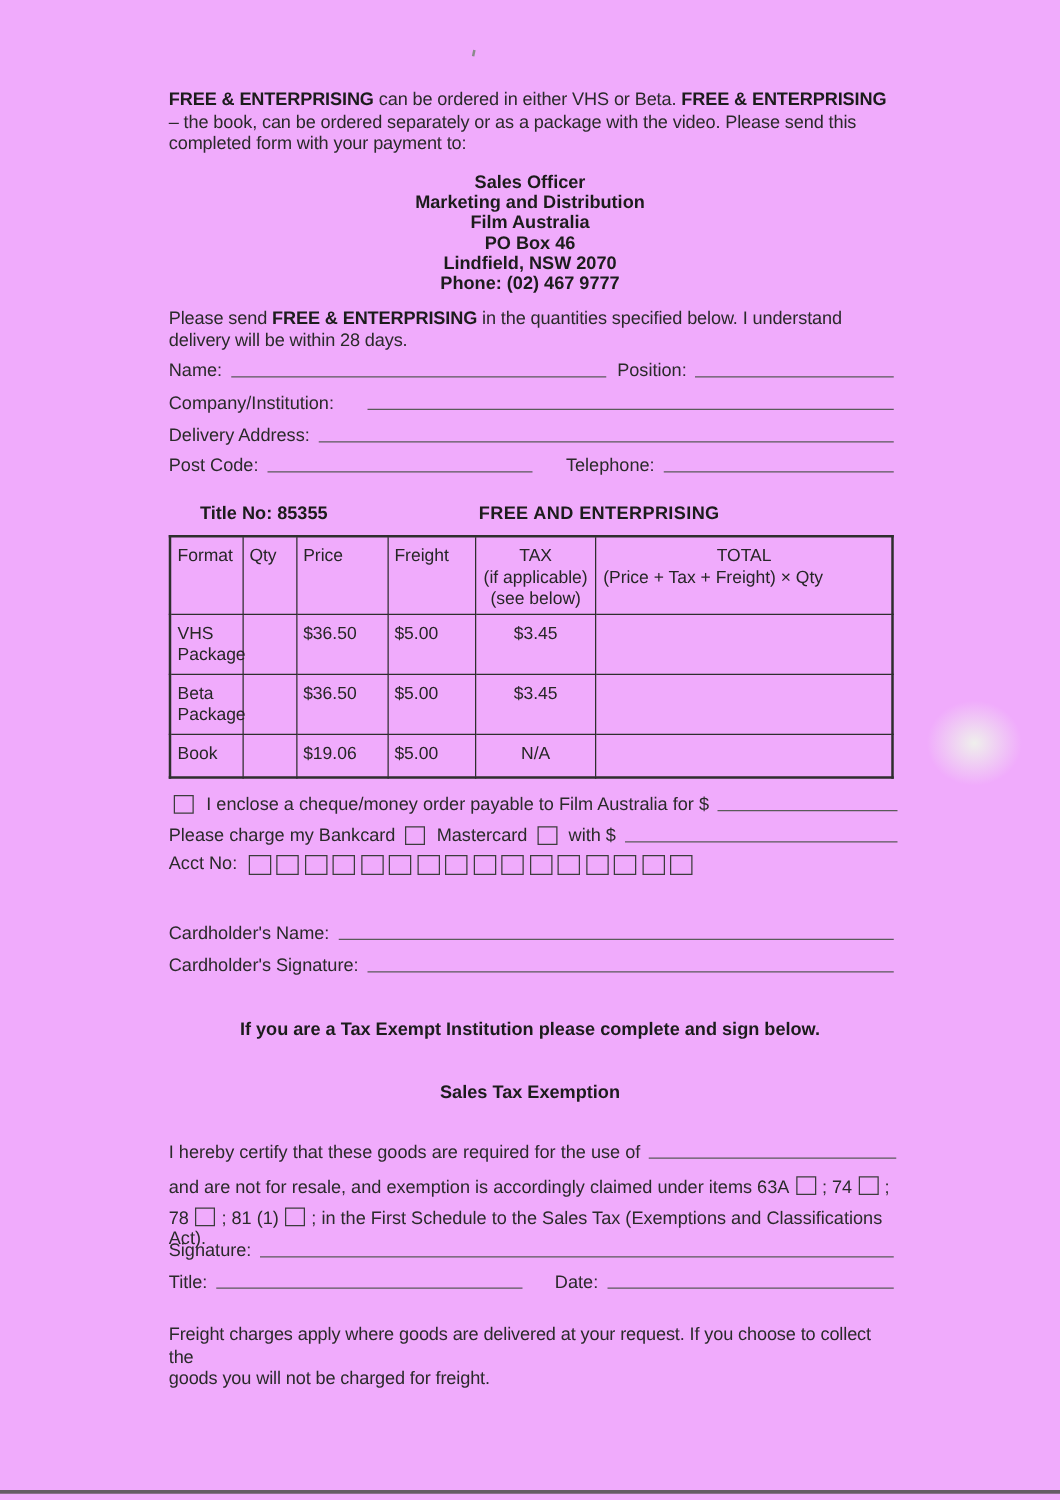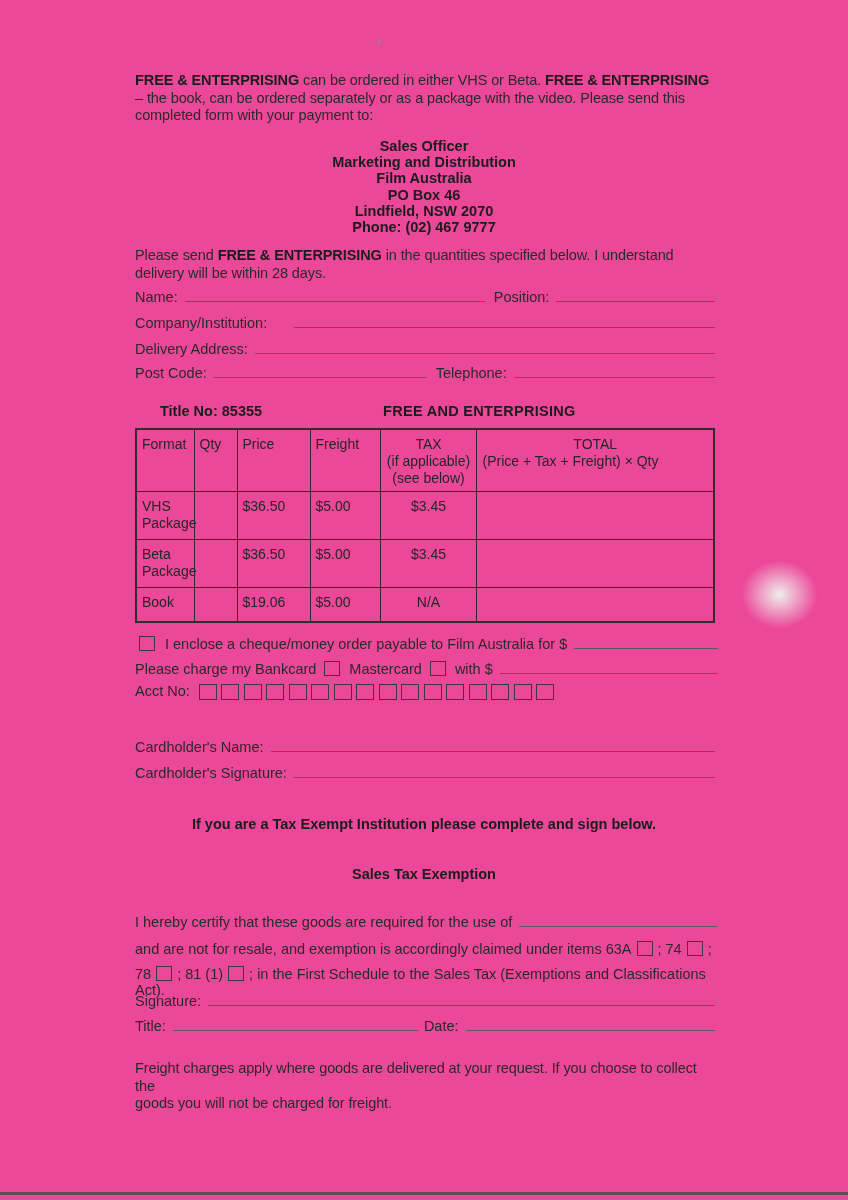--- a/index.html
+++ b/index.html
@@ -1,17 +1,17 @@
 <!DOCTYPE html>
 <html><head>
 <meta charset="utf-8">
 <style>
   html,body{margin:0;padding:0;background:#e9e9e7;}
   .page{
-    position:relative;width:848px;height:1200px;background:#ec4899;
+    position:relative;width:848px;height:1200px;background:#f0abfc;
     font-family:"Liberation Sans",sans-serif;color:#2a2a2a;font-size:14.5px;
     overflow:hidden;margin:0 auto;
   }
   .abs{position:absolute;}
   .b{font-weight:700;color:#1c1c1c;}
   .para{line-height:17.5px;letter-spacing:-0.1px;}
   .center{text-align:center;}
   .addr{line-height:16.2px;font-weight:700;color:#1c1c1c;}
   
   .row{display:flex;align-items:flex-end;}
@@ -75,21 +75,21 @@
     <span class="lbl">Company/Institution:</span>
     <span class="line"></span>
   </div>
   <div class="abs row" style="left:135px;top:341px;width:580px;">
     <span class="lbl">Delivery Address:</span>
     <span class="line"></span>
   </div>
   <div class="abs row" style="left:135px;top:365px;width:580px;">
     <span class="lbl">Post Code:</span>
     <span class="line fw" style="width:212px;"></span>
-    <span class="lbl" style="margin-left:10px;">Telephone:</span>
+    <span class="lbl" style="margin-left:27px;">Telephone:</span>
     <span class="line"></span>
   </div>
 
   <div class="abs b" style="left:160px;top:403px;">Title No: 85355</div>
   <div class="abs b" style="left:383px;top:403px;letter-spacing:0.3px;">FREE AND ENTERPRISING</div>
 
   <div class="abs" style="left:135px;top:428px;">
     <table class="order">
       <colgroup>
         <col style="width:58px">
@@ -200,21 +200,21 @@
   <div class="abs" style="left:135px;top:966px;width:582px;">
     <span>78</span><span class="cb inlinecb"></span><span>; 81 (1)</span><span class="cb inlinecb"></span><span>; in the First Schedule to the Sales Tax (Exemptions and Classifications Act).</span>
   </div>
   <div class="abs row" style="left:135px;top:993px;width:580px;">
     <span class="lbl">Signature:</span>
     <span class="line"></span>
   </div>
   <div class="abs row" style="left:135px;top:1018px;width:580px;">
     <span class="lbl">Title:</span>
     <span class="line fw" style="width:245px;"></span>
-    <span class="lbl" style="margin-left:6px;">Date:</span>
+    <span class="lbl" style="margin-left:26px;">Date:</span>
     <span class="line"></span>
   </div>
 
   <div class="abs para" style="left:135px;top:1060px;width:582px;">
     <div>Freight charges apply where goods are delivered at your request. If you choose to collect the</div>
     <div>goods you will not be charged for freight.</div>
   </div>
 
   <div class="scan-smudge"></div>
   <div class="scan-speck"></div>

